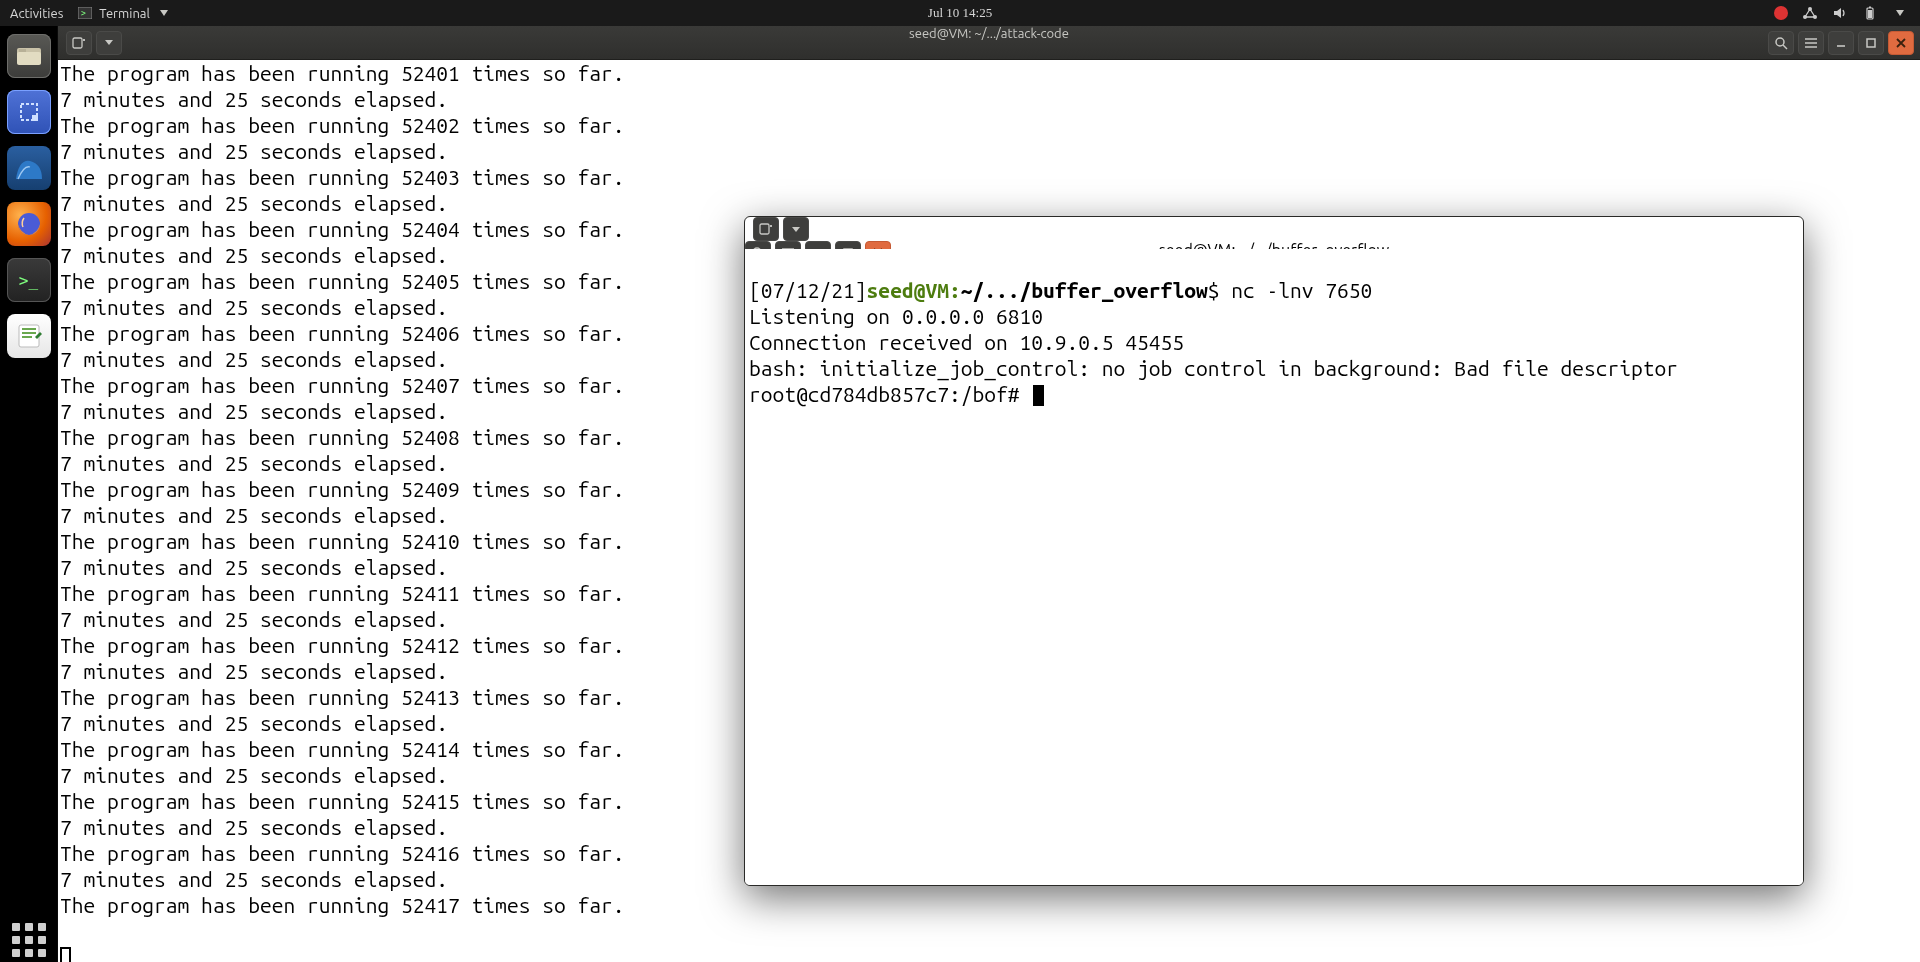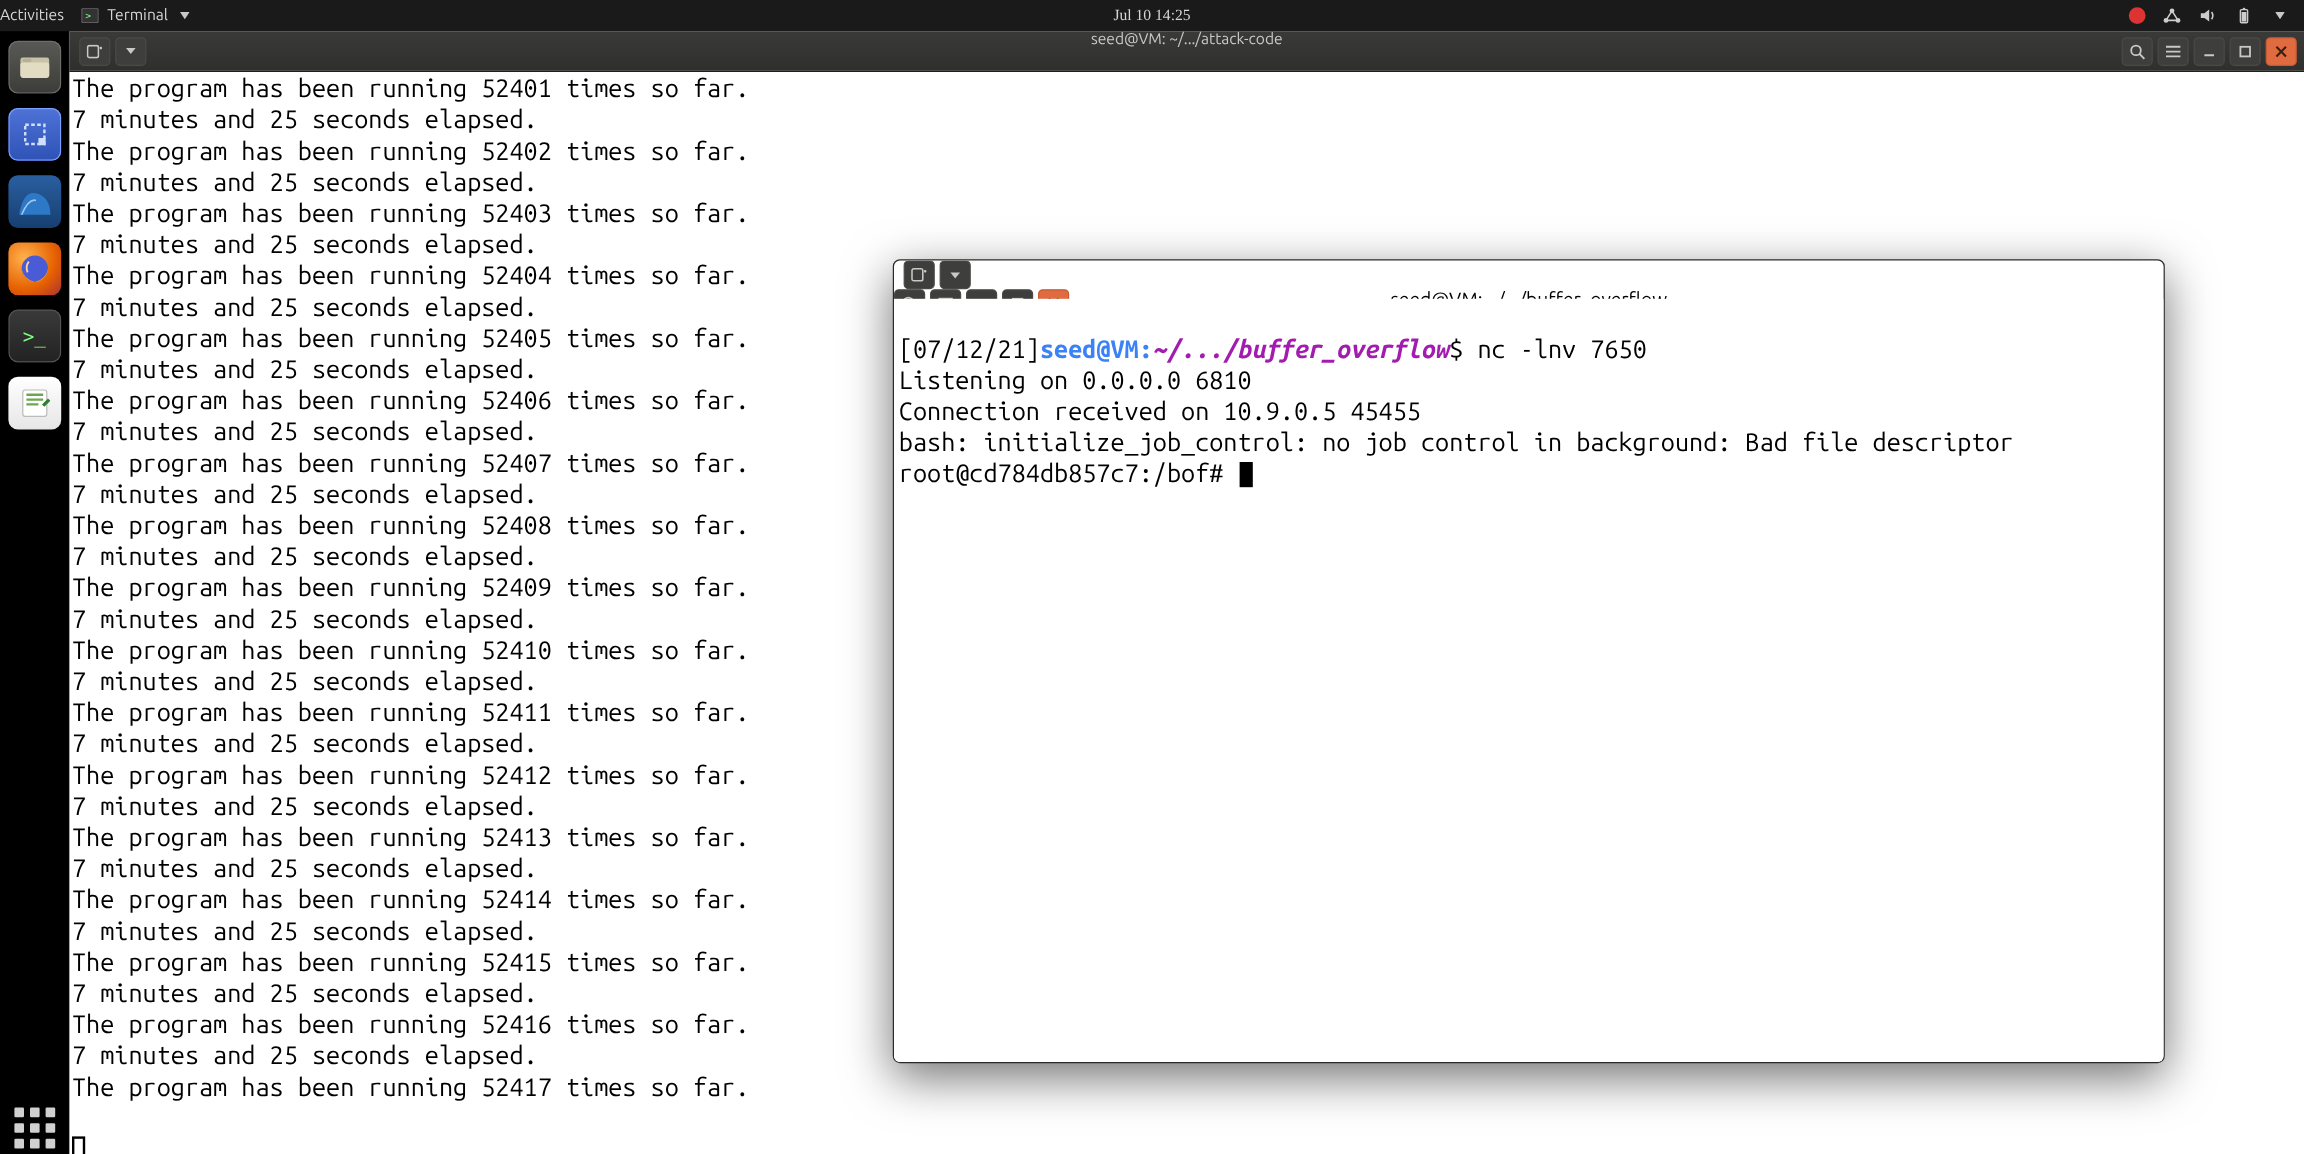--- a/index.html
+++ b/index.html
@@ -1,19 +1,19 @@
 <!DOCTYPE html>
 <html><head>
 <meta charset="utf-8">
 <style>
   * { margin: 0; padding: 0; box-sizing: border-box; }
   html, body { width: 1920px; height: 962px; font-family: Ubuntu, "Noto Sans", sans-serif; overflow: hidden; background:#1e1e1e; }
   
   .topbar { position:absolute; top:0; left:0; right:0; height:26px; background:#1a1a1a; color:#d6d6d6; display:flex; align-items:center; font-size:13px; }
-  .topbar .left { display:flex; align-items:center; gap:14px; }
+  .topbar .left { display:flex; align-items:center; gap:14px; padding-left:10px; }
   .topbar .center { position:absolute; left:50%; transform:translateX(-50%);font-family:Liberation Serif, serif; }
   .topbar .right { margin-left:auto; display:flex; align-items:center; gap:14px; padding-right:12px; }
   .tb-icon { display:inline-flex; align-items:center; justify-content:center; width:16px; height:16px; }
   .tb-red { width:14px; height:14px; border-radius:50%; background:#d33; }
   
   .dock { position:absolute; top:26px; left:0; width:58px; bottom:0; background:#000; border-right:1px solid #0a0a0a; display:flex; flex-direction:column; align-items:center; padding-top:8px; gap:12px; }
   .dock .app { width:44px; height:44px; border-radius:8px; display:flex; align-items:center; justify-content:center; font-size:22px; }
   .dock .files { background:linear-gradient(#595955,#3c3c3a); box-shadow:inset 0 0 0 1px #6d6d6a; }
   .dock .screenshot { background:linear-gradient(#4f72d6,#2f52b6); box-shadow:inset 0 0 0 1px #7aa0ff; }
   .dock .wireshark { background:linear-gradient(#2a5fa0,#163f70); }
@@ -31,22 +31,22 @@
   .titlebar .tb-right { margin-left:auto; display:flex; gap:4px; padding-right:6px; align-items:center; }
   .tbtn { width:26px; height:24px; border-radius:4px; background:#3e3e3c; display:flex; align-items:center; justify-content:center; color:#c8c8c4; font-size:13px; border:1px solid #4a4a48; }
   .tbtn.close { background:#e06b40; color:#3a200e; border-color:#c55a34; }
   .tbtn.caret::after{content:"";border-left:4px solid transparent;border-right:4px solid transparent;border-top:5px solid #c8c8c4;}
   .bgterm .body { position:absolute; top:34px; left:0; right:0; bottom:0; background:#fff; color:#000; font-family:"Ubuntu Mono","DejaVu Sans Mono",monospace; font-size:21px; line-height:26px; white-space:pre; overflow:hidden; padding-left:2px; }
   .caret-block { display:inline-block; width:11px; height:22px; background:transparent; border:2px solid #000; vertical-align:text-bottom; }
   
   .fgterm { position:absolute; left:744px; top:216px; width:1060px; height:670px; background:#fff; border:1px solid #2a2a28; border-radius:6px; box-shadow:0 12px 40px rgba(0,0,0,0.55); overflow:hidden; }
   .fgterm .titlebar { height:32px; }
   .fgterm .body { position:absolute; top:32px; left:0; right:0; bottom:0; background:#fff; color:#000; font-family:"Ubuntu Mono","DejaVu Sans Mono",monospace; font-size:21px; line-height:26px; white-space:pre; padding:2px 4px; }
-  .fgterm .body .p-green { color:#3b82f6; font-weight:bold;text-align:center; }
-  .fgterm .body .p-blue  { color:#a21caf; font-weight:bold;font-style:italic; }
+  .fgterm .body .p-green { color:#4d7c0f; font-weight:bold;text-align:center; }
+  .fgterm .body .p-blue  { color:#000000; font-weight:bold; }
   .solid-caret { display:inline-block; width:11px; height:21px; background:#000; vertical-align:text-bottom; margin-left:2px; }
   
   svg { display:block; }
 </style>
 </head>
 <body>
 
 <div class="topbar">
   <div class="left">
     <span>Activities</span>

